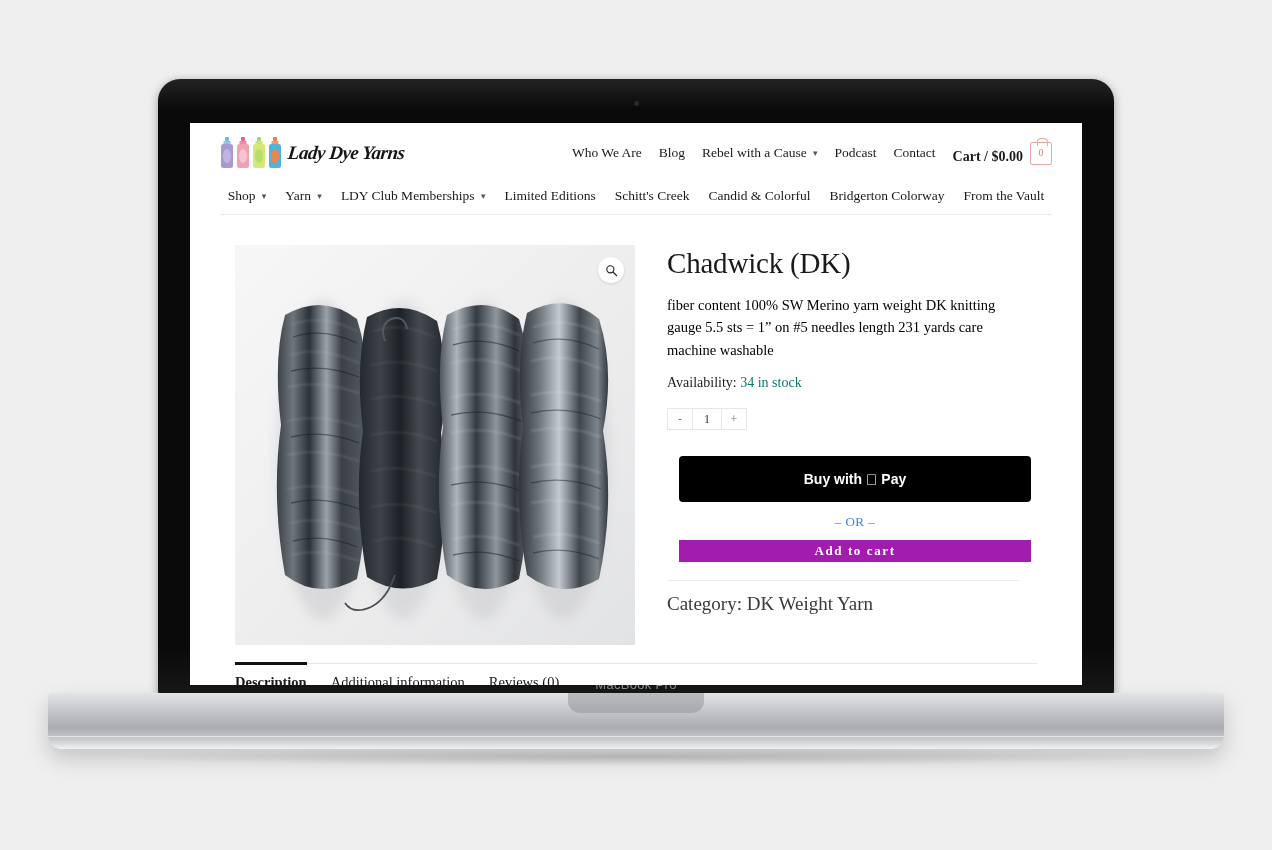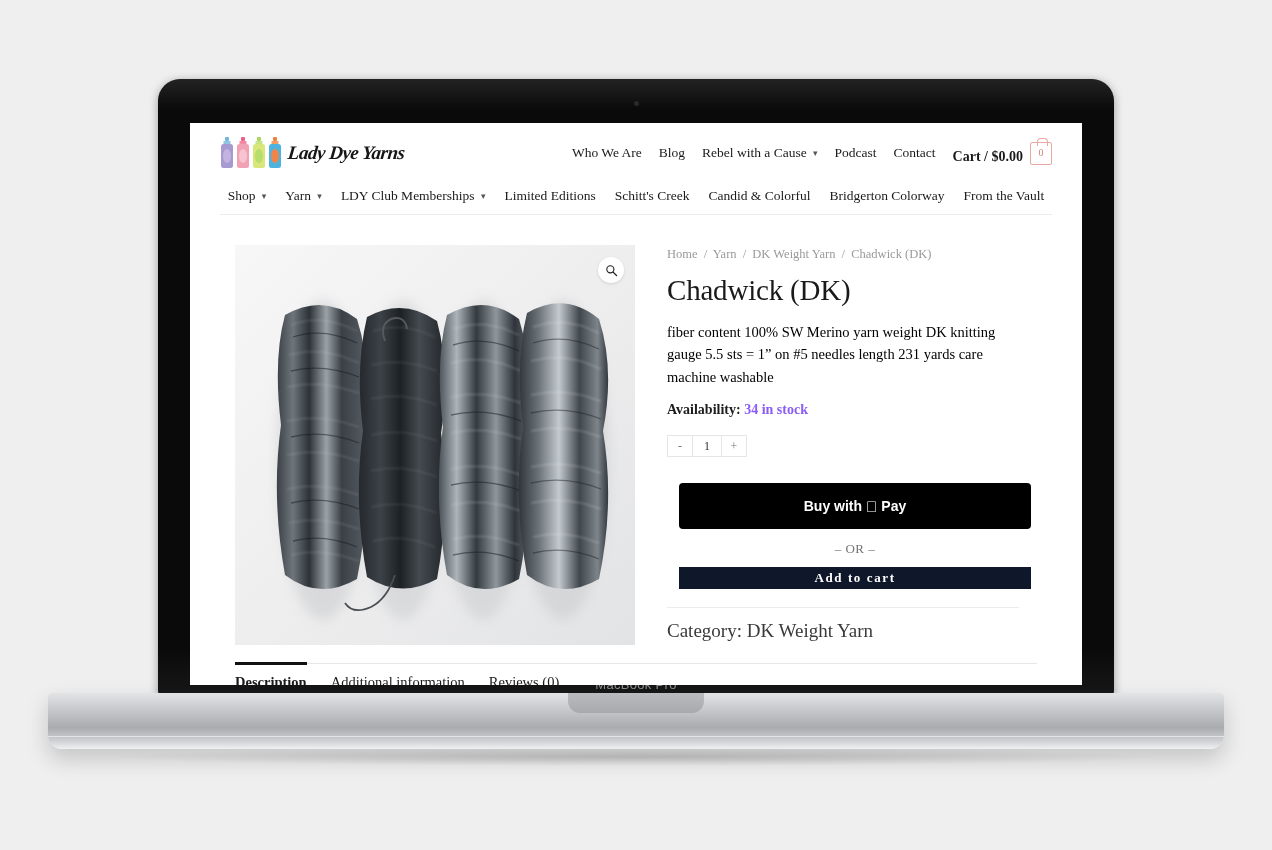--- a/index.html
+++ b/index.html
@@ -252,22 +252,22 @@
     line-height: 1.55;
     color: #000000;
     max-width: 362px;
     margin-bottom: 14px;
   }
   .availability {
     font-size: 14px;
     color: #1d1d1d;
     margin-bottom: 17px;
   }
-  .availability b { font-weight: bold; margin-top: 40px; }
-  .stock-value { color: #8b5cf6; font-weight: bold; }
+  .availability b { font-weight: normal; margin-top: 40px; }
+  .stock-value { color: #0f766e; }
 
   .qty {
     display: inline-flex;
     margin-bottom: 26px;
   }
   .qty > div {
     border: 1px solid #e6e6e6;
     height: 22px;
     display: flex;
     align-items: center;
@@ -294,28 +294,28 @@
     display: flex;
     align-items: center;
     justify-content: center;
     gap: 4px;
     cursor: pointer;
   }
   .apple-glyph { font-size: 15px; line-height: 1; }
   .or-sep {
     text-align: center;
     font-size: 13px;
-    color: #737373;
+    color: #3b82f6;
     padding: 12px 0 10px;
     letter-spacing: 0.5px;
   }
   .addcart-btn {
     width: 100%;
     height: 22px;
-    background: #0f172a;
+    background: #a21caf;
     border: none;
     color: #fff;
     font-family: "Liberation Serif", serif;
     font-size: 13px;
     font-weight: bold;
     letter-spacing: 1.6px;
     cursor: pointer;
     display: flex;
     align-items: center;
     justify-content: center;
@@ -601,29 +601,20 @@
               <svg width="13" height="13" viewBox="0 0 16 16">
                 <circle cx="6.6" cy="6.6" r="4.4" fill="none" stroke="#222" stroke-width="1.4"></circle>
                 <line x1="10" y1="10" x2="14.2" y2="14.2" stroke="#222" stroke-width="1.6" stroke-linecap="round"></line>
               </svg>
             </div>
           </div>
         </div>
 
         <div class="summary">
 
-          <div class="breadcrumb">
-            <span class="crumb">Home</span>
-            <span class="sep">/</span>
-            <span class="crumb">Yarn</span>
-            <span class="sep">/</span>
-            <span class="crumb">DK Weight Yarn</span>
-            <span class="sep">/</span>
-            <span class="crumb">Chadwick (DK)</span>
-          </div>
 
           <h1 class="product-title">Chadwick (DK)</h1>
           <p class="product-desc">fiber content 100% SW Merino yarn weight DK knitting gauge 5.5 sts = 1” on #5 needles length 231 yards care machine washable</p>
 
           <div class="availability">
             <b>Availability:</b>
             <span class="stock-value">34 in stock</span>
           </div>
 
           <div class="qty">

